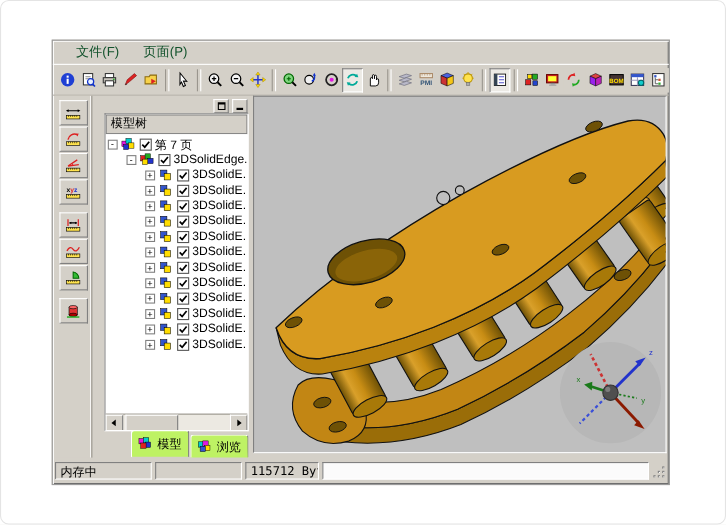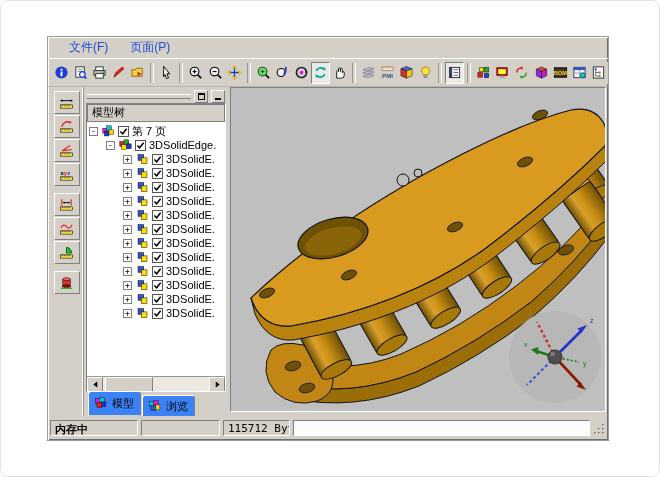--- a/index.html
+++ b/index.html
@@ -3,40 +3,40 @@
 <meta charset="utf-8">
 <style>
   html,body{margin:0;padding:0;background:#fff;width:660px;height:477px;overflow:hidden;
     font-family:"Liberation Sans",sans-serif;-webkit-font-smoothing:none;}
   #frame{position:relative;width:658px;height:475px;border:1px solid #e4e4e4;border-radius:8px;background:#fff;}
   
   #appwin{position:absolute;left:46px;top:35px;width:562px;height:405px;background:#d4d0c8;
     border:1px solid #9a9a9a;box-shadow:inset 1px 1px 0 #fff, inset -1px -1px 0 #6e6e6e;box-sizing:border-box;}
   
   #menubar{height:21px;display:flex;align-items:center;padding-left:12px;gap:4px;}
-  .menu-item{font-size:12px;color:#1d4ed8;padding:2px 9px;cursor:default;}
+  .menu-item{font-size:12px;color:#14532d;padding:2px 9px;cursor:default;}
   
   #toolbar{height:27px;display:flex;align-items:center;padding-left:4px;
     border-top:1px solid #fff;border-bottom:1px solid #b8b4ac;}
   .tbtn{width:20px;height:22px;box-sizing:border-box;display:flex;align-items:center;justify-content:center;
     border:1px solid #d4d0c8;background:#d4d0c8;}
   .tbtn.raised{border-color:#fff #808080 #808080 #fff;}
   .tbtn.pressed{border-color:#808080 #fff #fff #808080;background:#eceae5;}
   .tsep{width:2px;height:20px;margin:0 3px;border-left:1px solid #9a968e;border-right:1px solid #fff;}
   .ic{display:inline-flex;width:16px;height:16px;align-items:center;justify-content:center;}
   .ic svg{width:15px;height:15px;display:block;}
   
   #client{position:absolute;left:2px;right:2px;top:50px;bottom:24px;display:flex;}
   
   #leftbar{width:34px;background:#d4d0c8;border-right:1px solid #9a968e;box-shadow:inset -1px 0 0 #fff;
     display:flex;flex-direction:column;align-items:center;padding-top:4px;box-sizing:border-box;}
   #leftbar .tbtn{width:26px;height:23px;margin-bottom:1px;}
   .vsep{height:6px;}
   
-  #treedock{width:144px;display:flex;flex-direction:column;box-sizing:border-box;padding:2px 2px 0 2px;}
+  #treedock{width:144px;display:flex;flex-direction:column;box-sizing:border-box;padding:2px 2px 0 2px;align-items:flex-end;}
   #gripper{height:14px;display:flex;align-items:center;gap:3px;padding:0 1px;}
   .ridge{flex:1;height:3px;border-top:1px solid #fff;border-bottom:1px solid #808080;margin-top:1px;}
   .minibtn{width:12px;height:11px;background:#d4d0c8;border:1px solid;border-color:#fff #808080 #808080 #fff;
     display:flex;align-items:center;justify-content:center;}
   .minibtn .g1{width:5px;height:4px;border:1px solid #000;border-top-width:2px;}
   .minibtn .g2{width:6px;height:2px;background:#000;margin-top:5px;}
   #panelbox{flex:1;border:1px solid;border-color:#808080 #fff #fff #808080;background:#fff;
     display:flex;flex-direction:column;overflow:hidden;}
   #panelhdr{height:16px;background:#d4d0c8;border:1px solid #808080;font-size:11px;line-height:15px;
     padding-left:4px;color:#000;flex:none;}
@@ -51,34 +51,34 @@
   .cbx svg{width:9px;height:9px;margin:auto;}
   .tlabel{color:#000;}
   
   #hscroll{height:14px;flex:none;background:#ece9e2;display:flex;border-top:1px solid #9a968e;}
   .sbtn{width:14px;height:13px;background:#d4d0c8;border:1px solid;border-color:#fff #808080 #808080 #fff;
     display:flex;align-items:center;justify-content:center;flex:none;}
   .sbtn svg{width:7px;height:7px;}
   #hthumb{width:46px;height:13px;background:#d4d0c8;border:1px solid;border-color:#fff #808080 #808080 #fff;margin-left:2px;}
   
   #treetabs{height:24px;display:flex;align-items:flex-end;padding-left:2px;gap:1px;flex:none;}
-  .tab{height:20px;display:flex;align-items:center;gap:3px;padding:0 6px 0 4px;font-size:11px;background:#3b82f6;
+  .tab{height:20px;display:flex;align-items:center;gap:3px;padding:0 6px 0 4px;font-size:11px;background:#bef264;
     border:1px solid;border-color:#fff #808080 #808080 #fff;border-bottom:none;border-radius:3px 3px 0 0;}
   .tab.active{height:23px;border-bottom:1px solid #d4d0c8;}
   .tab .ic svg{width:14px;height:13px;}
   
   #viewport{flex:1;margin-left:2px;margin-bottom:4px;background:#bfbfbf;border:1px solid;
     border-color:#808080 #fff #fff #808080;position:relative;overflow:hidden;}
   #viewport svg{position:absolute;left:0;top:0;}
   
   #statusbar{position:absolute;left:2px;right:2px;bottom:2px;height:20px;display:flex;align-items:center;gap:3px;
     font-family:"DejaVu Sans Mono",monospace;font-size:11px;}
   .spanel{height:16px;border:1px solid;border-color:#808080 #fff #fff #808080;background:#d4d0c8;
     padding:1px 4px 0 4px;box-sizing:border-box;color:#000;overflow:hidden;white-space:nowrap;}
-  .p0{width:88px;font-weight:bold;} .p1{width:79px;} .p2{width:67px;} .p3{flex:1;background:#fbfbfb;}
+  .p0{width:88px;} .p1{width:79px;} .p2{width:67px;} .p3{flex:1;background:#fbfbfb;}
   #szgrip{width:13px;height:16px;flex:none;}
 </style>
 </head>
 <body>
 
 <div id="frame">
   <div id="appwin">
 
     <div id="menubar">
         <div class="menu-item">文件(F)</div>

